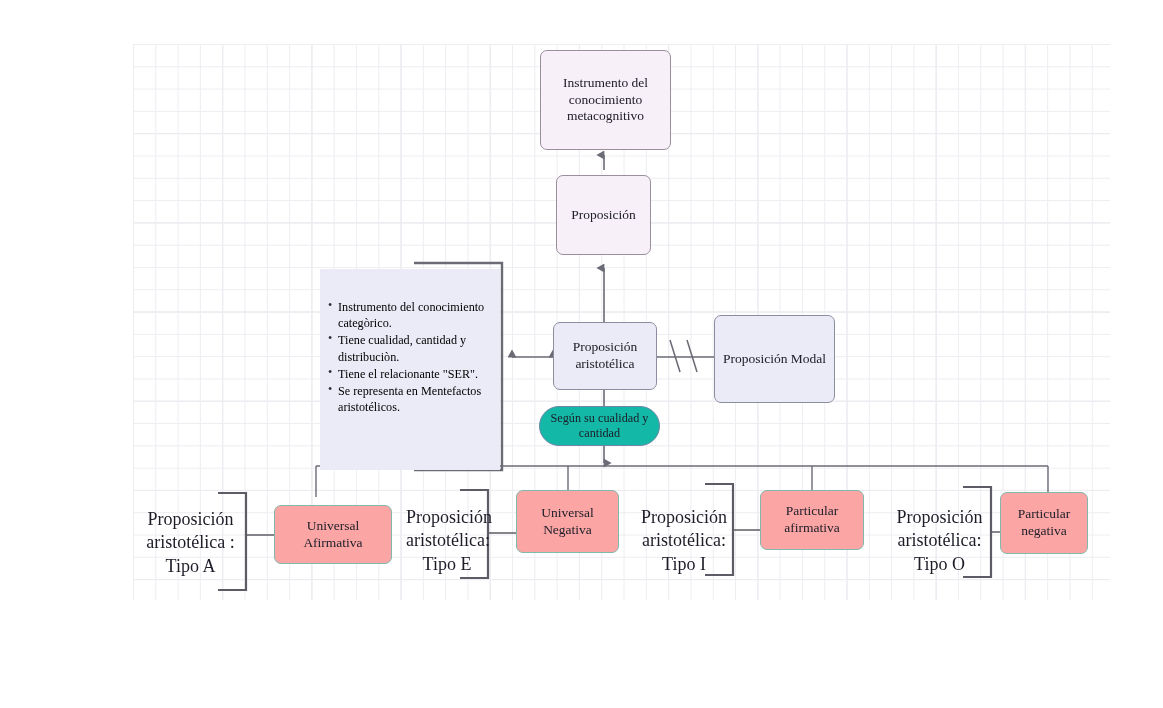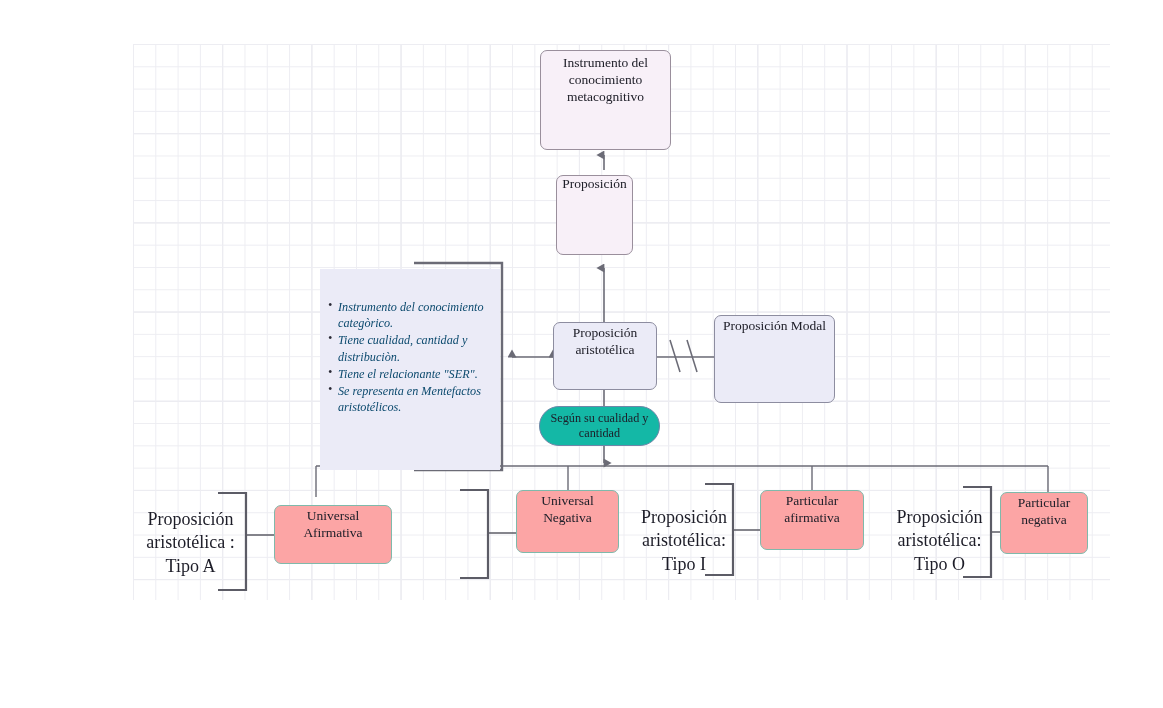--- a/index.html
+++ b/index.html
@@ -21,21 +21,21 @@
     background-size:22.3px 22.3px,22.3px 22.3px,89.2px 89.2px,89.2px 89.2px;
     background-position:0 0,0 0,0 0,0 0;
   }
 
   
   #links{position:absolute;left:0;top:0;width:1163px;height:708px;}
 
   
   .node{
     position:absolute;box-sizing:border-box;
-    display:flex;align-items:flex-start;justify-content:center;
+    display:flex;align-items:center;justify-content:center;
     text-align:center;line-height:1.25;
     border:1px solid #8f8f9e;border-radius:7px;
     color:#20202a;font-size:13.5px;
   }
   .pink{background:#f8f0f8;border-color:#9a8f9c;}
   .lav{background:#ebebf7;border-color:#8d8da0;}
   .green{background:#fca5a5;border-color:#7fb9ab;}
 
   .ellipse{
     position:absolute;box-sizing:border-box;
@@ -44,21 +44,21 @@
     font-size:12.2px;color:#1d1d28;line-height:1.2;
   }
 
   
   #bulletPanel{
     position:absolute;left:320px;top:269px;width:180px;height:201px;
     background:#ebebf7;box-sizing:border-box;
   }
   #bulletPanel ul{
     margin:0;padding:0 8px 0 18px;list-style:none;
-    font-size:12.2px;line-height:1.33;color:#0c4a6e;font-style:italic;
+    font-size:12.2px;line-height:1.33;color:#000000;
   }
   #bulletPanel li{position:relative;margin-bottom:1px;}
   #bulletPanel li:before{
     content:"\2022";position:absolute;left:-10px;top:-1px;font-size:12px;color:#2a2a36;
   }
   #bulletInner{position:absolute;left:0;right:0;top:30px;}
 
   
   .tlabel{
     position:absolute;text-align:center;font-size:18px;
@@ -125,21 +125,21 @@
       <path d="M488 533 L516 533"></path>
       <path d="M733 530 L760 530"></path>
       <path d="M991 532 L1000 532"></path>
     </g>
   </svg>
 
   <div class="node pink" style="left:540px;top:50px;width:131px;height:100px;padding:4px 10px;">
     <span>Instrumento del conocimiento metacognitivo</span>
   </div>
 
-  <div class="node pink" style="left:556px;top:175px;width:77px;height:80px;">
+  <div class="node pink" style="left:556px;top:175px;width:95px;height:80px;">
     <span>Proposición</span>
   </div>
 
   <div class="node lav" style="left:553px;top:322px;width:104px;height:68px;padding:2px 6px;">
     <span>Proposición aristotélica</span>
   </div>
 
   <div class="node lav" style="left:714px;top:315px;width:121px;height:88px;padding:2px 6px;">
     <span>Proposición Modal</span>
   </div>
@@ -157,20 +157,21 @@
         <li>Se representa en  Mentefactos aristotélicos.</li>
       </ul>
     </div>
   </div>
 
   <div class="tlabel" style="left:128px;top:508px;width:125px;">Proposición aristotélica : Tipo A</div>
   <div class="node green" style="left:274px;top:505px;width:118px;height:59px;padding:2px 5px;">
     <span>Universal Afirmativa</span>
   </div>
 
+  <div class="tlabel" style="left:406px;top:506px;width:82px;">Proposición aristotélica: Tipo E</div>
   <div class="node green" style="left:516px;top:490px;width:103px;height:63px;padding:2px 5px;">
     <span>Universal Negativa</span>
   </div>
 
   <div class="tlabel" style="left:634px;top:506px;width:100px;">Proposición aristotélica: Tipo I</div>
   <div class="node green" style="left:760px;top:490px;width:104px;height:60px;padding:2px 5px;">
     <span>Particular afirmativa</span>
   </div>
 
   <div class="tlabel" style="left:886px;top:506px;width:107px;">Proposición aristotélica: Tipo O</div>

